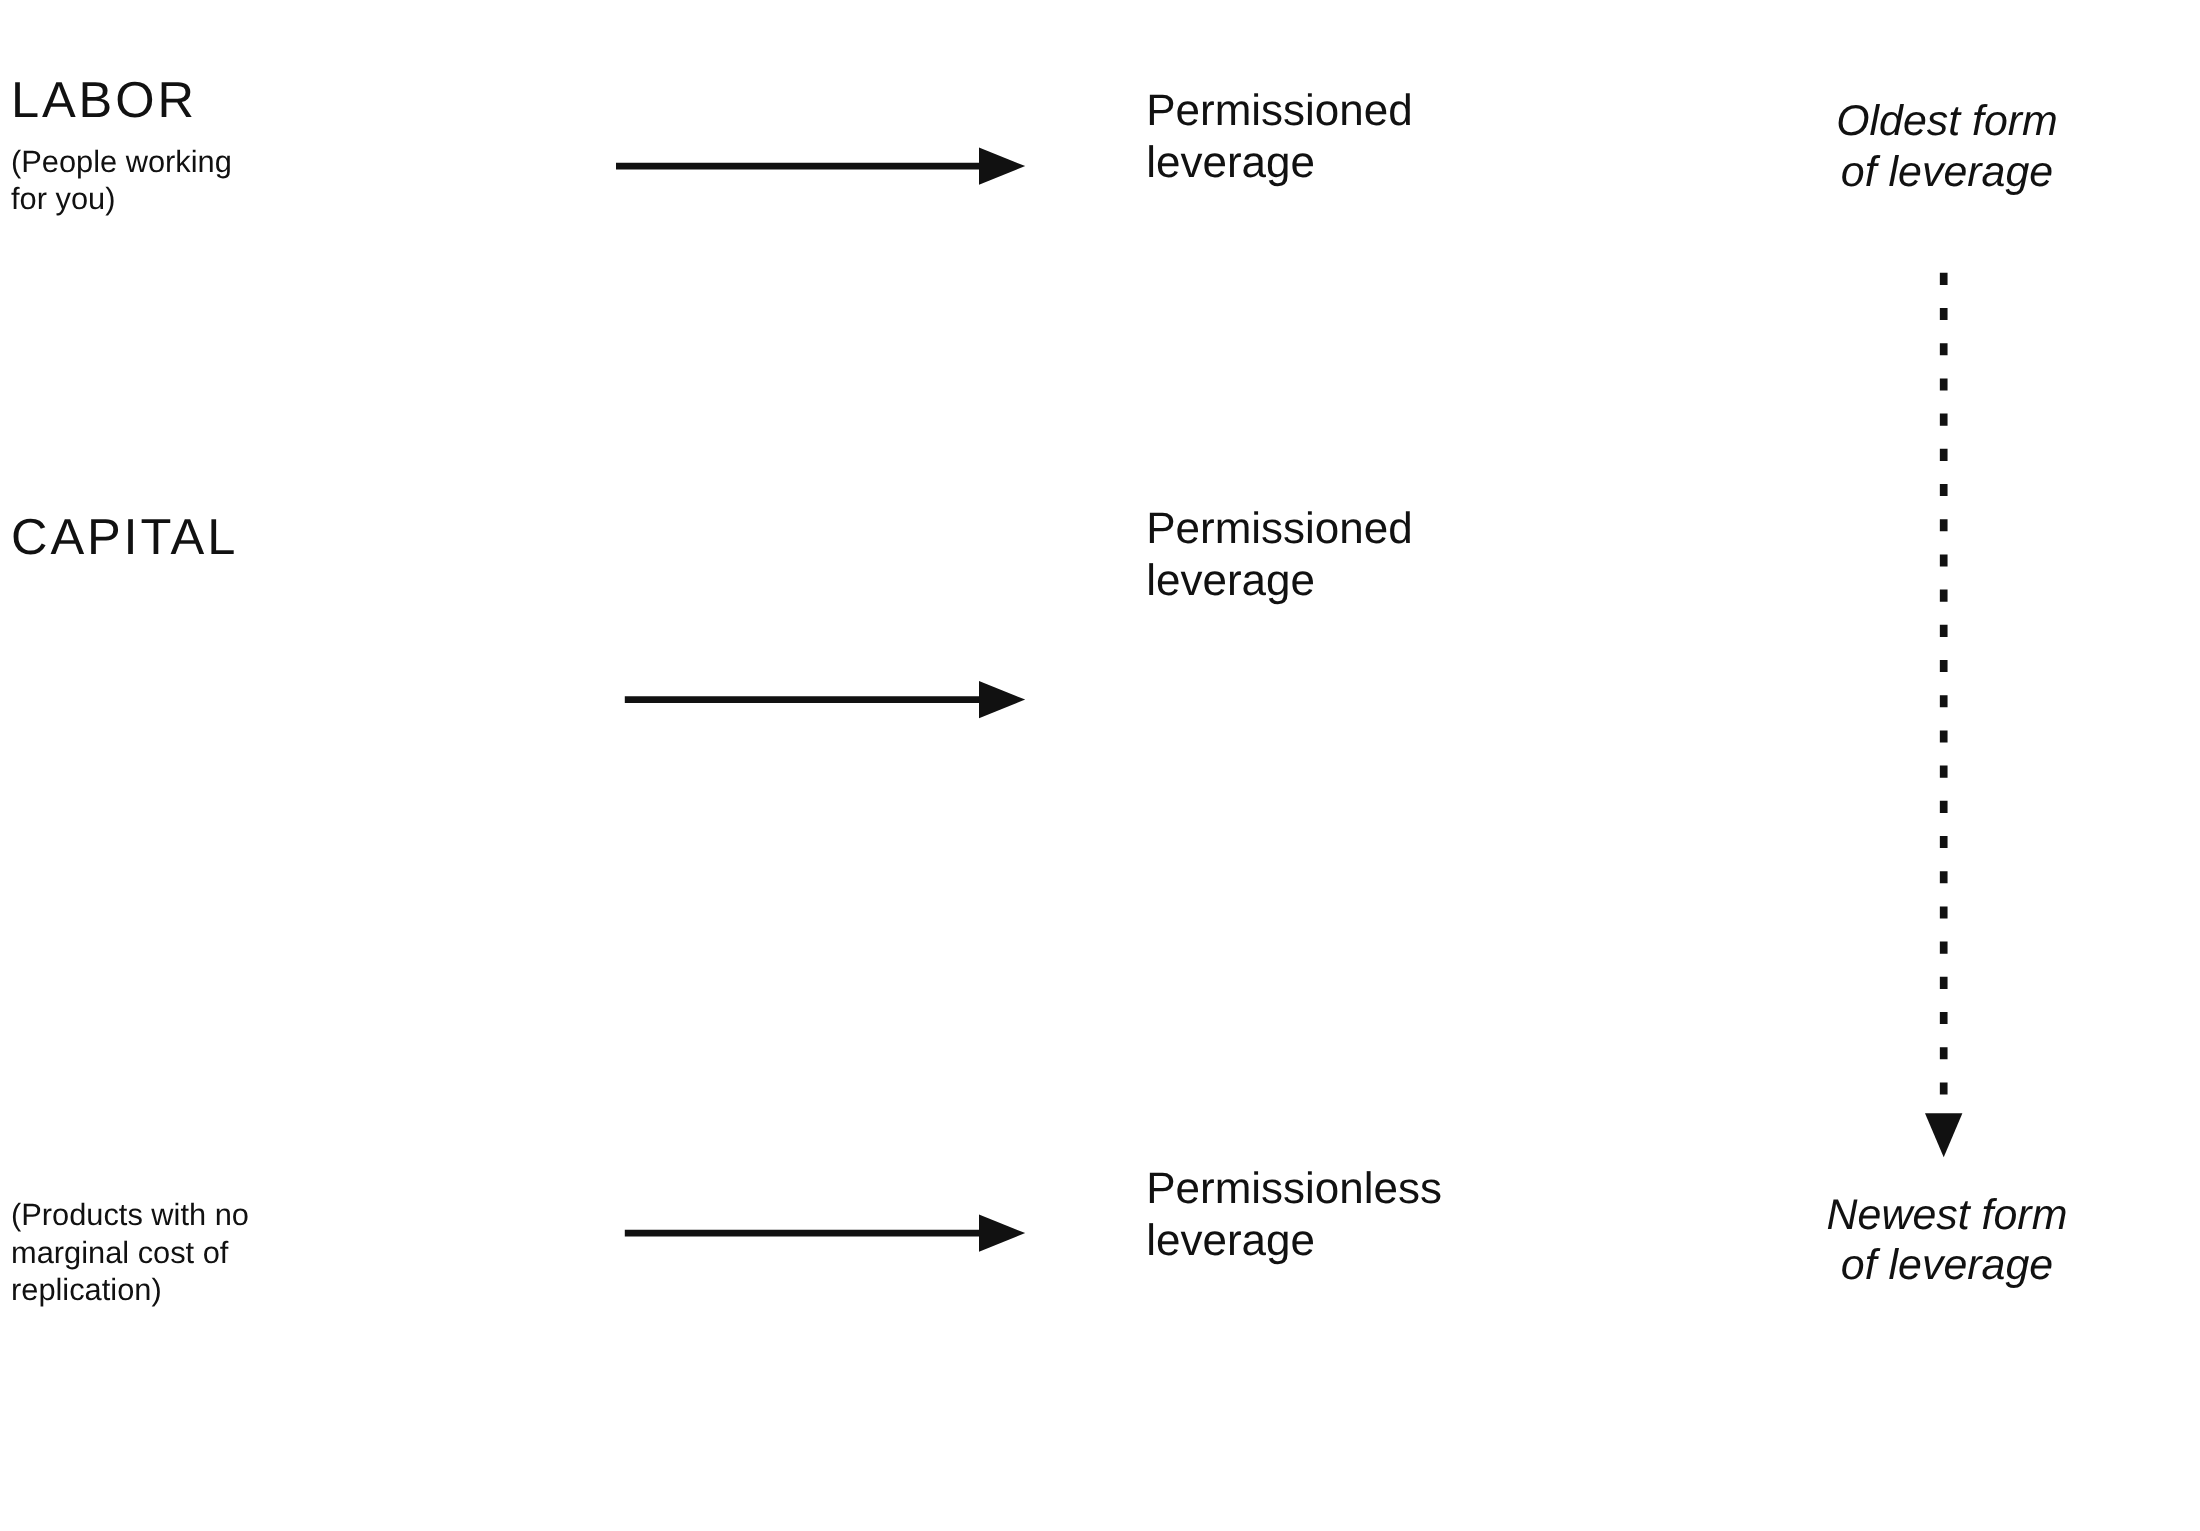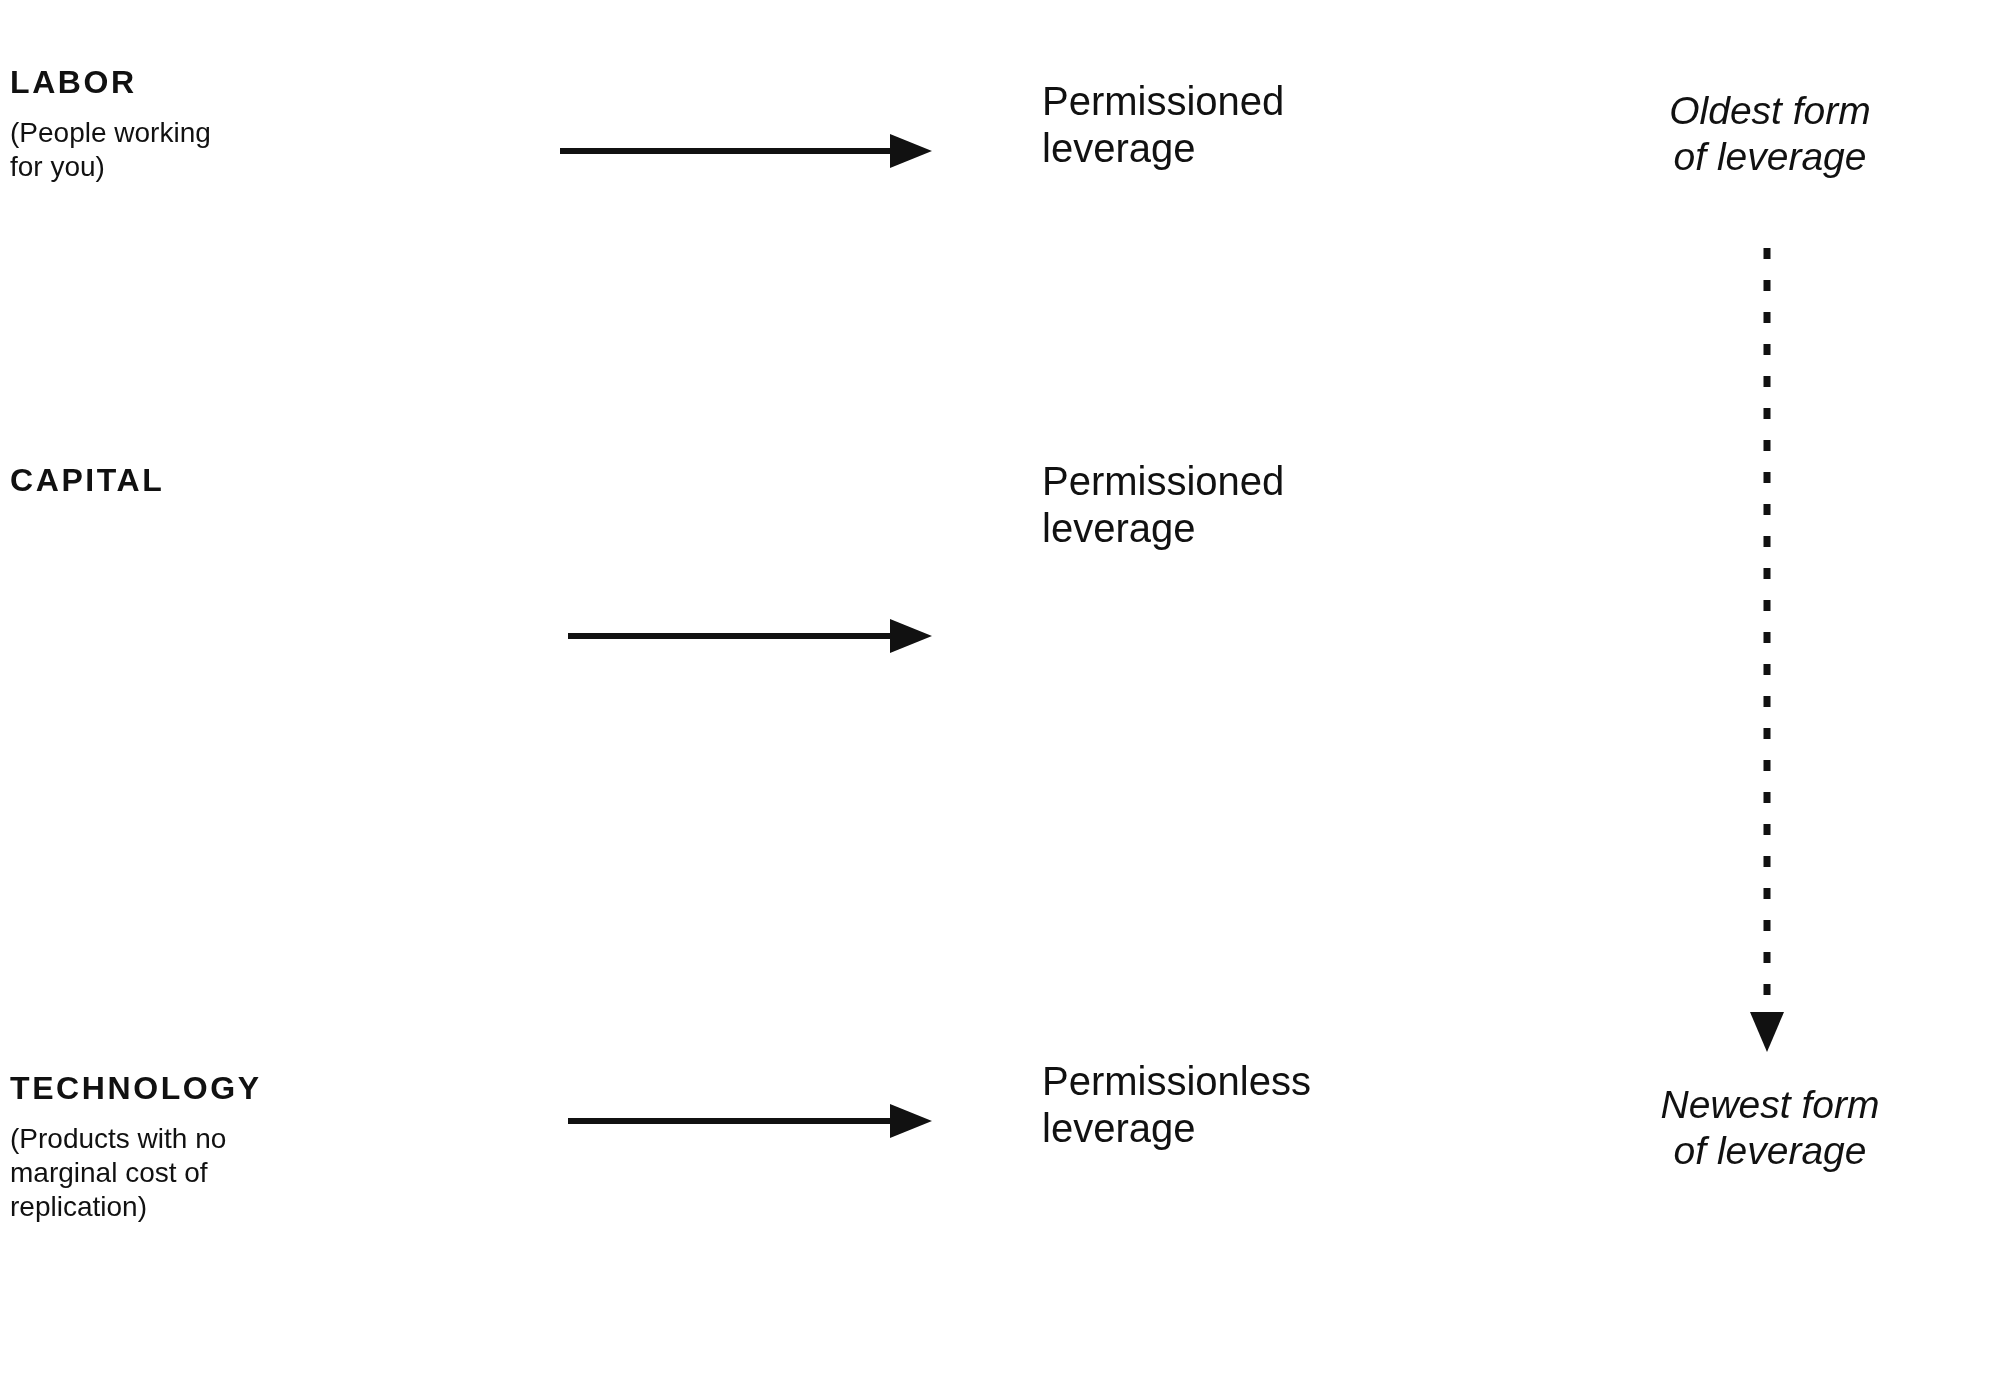--- a/index.html
+++ b/index.html
@@ -20,26 +20,25 @@
     overflow: hidden;
   }
 
   
   .type-block {
     position: absolute;
     left: 10px;
     width: 520px;
   }
   .type-title {
-    font-size: 32px;
+    font-size: 46px;
     line-height: 1.05;
     letter-spacing: 2.6px;
     color: #111111;
     white-space: nowrap;
-    font-weight: bold;
   }
   .type-desc {
     font-size: 28px;
     line-height: 1.22;
     letter-spacing: 0px;
     color: #111111;
     margin-top: 16px;
   }
 
   
@@ -135,21 +134,20 @@
       <polygon points="322,5 364,22 322,39" fill="#111111"></polygon>
     </svg>
   </div>
 
   <div class="kind-block" style="top:458px;">
     <span class="kind-line">Permissioned</span>
     <span class="kind-line">leverage</span>
   </div>
 
   <div class="type-block" style="top:1072px;">
-    <div class="type-title">TECHNOLOGY</div>
     <div class="type-desc">
       <span class="kind-line">(Products with no</span>
       <span class="kind-line">marginal cost of</span>
       <span class="kind-line">replication)</span>
     </div>
   </div>
 
   <div class="arrow" style="top:1099px; left:568px;">
     <svg viewBox="0 0 380 44" xmlns="http://www.w3.org/2000/svg">
       <line x1="0" y1="22" x2="332" y2="22" stroke="#111111" stroke-width="6"></line>

